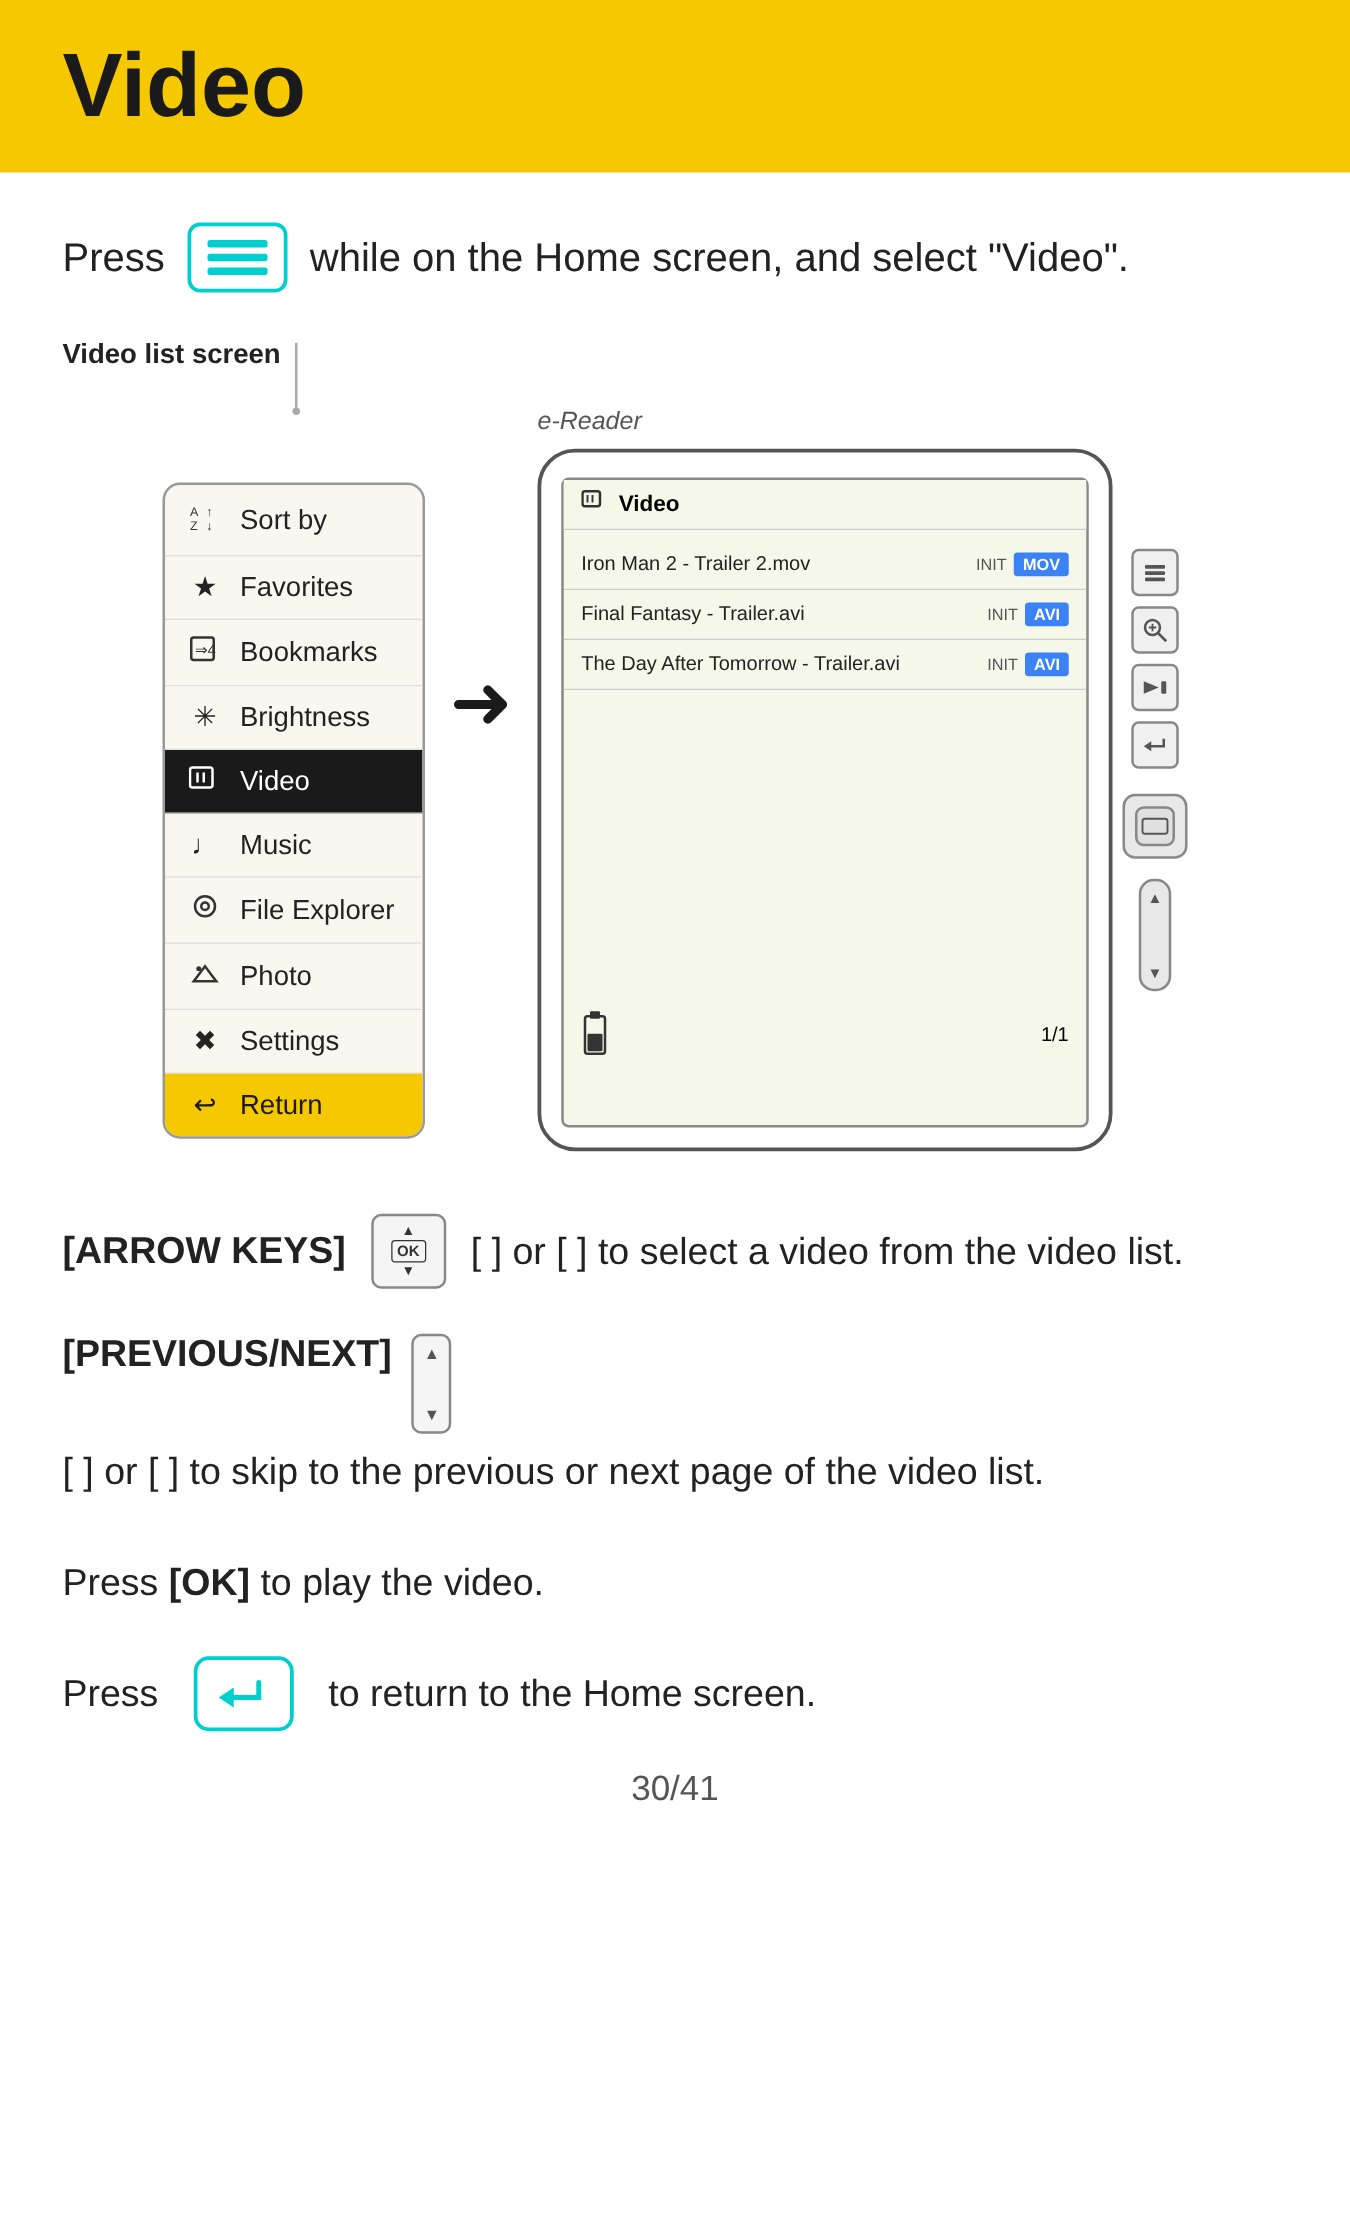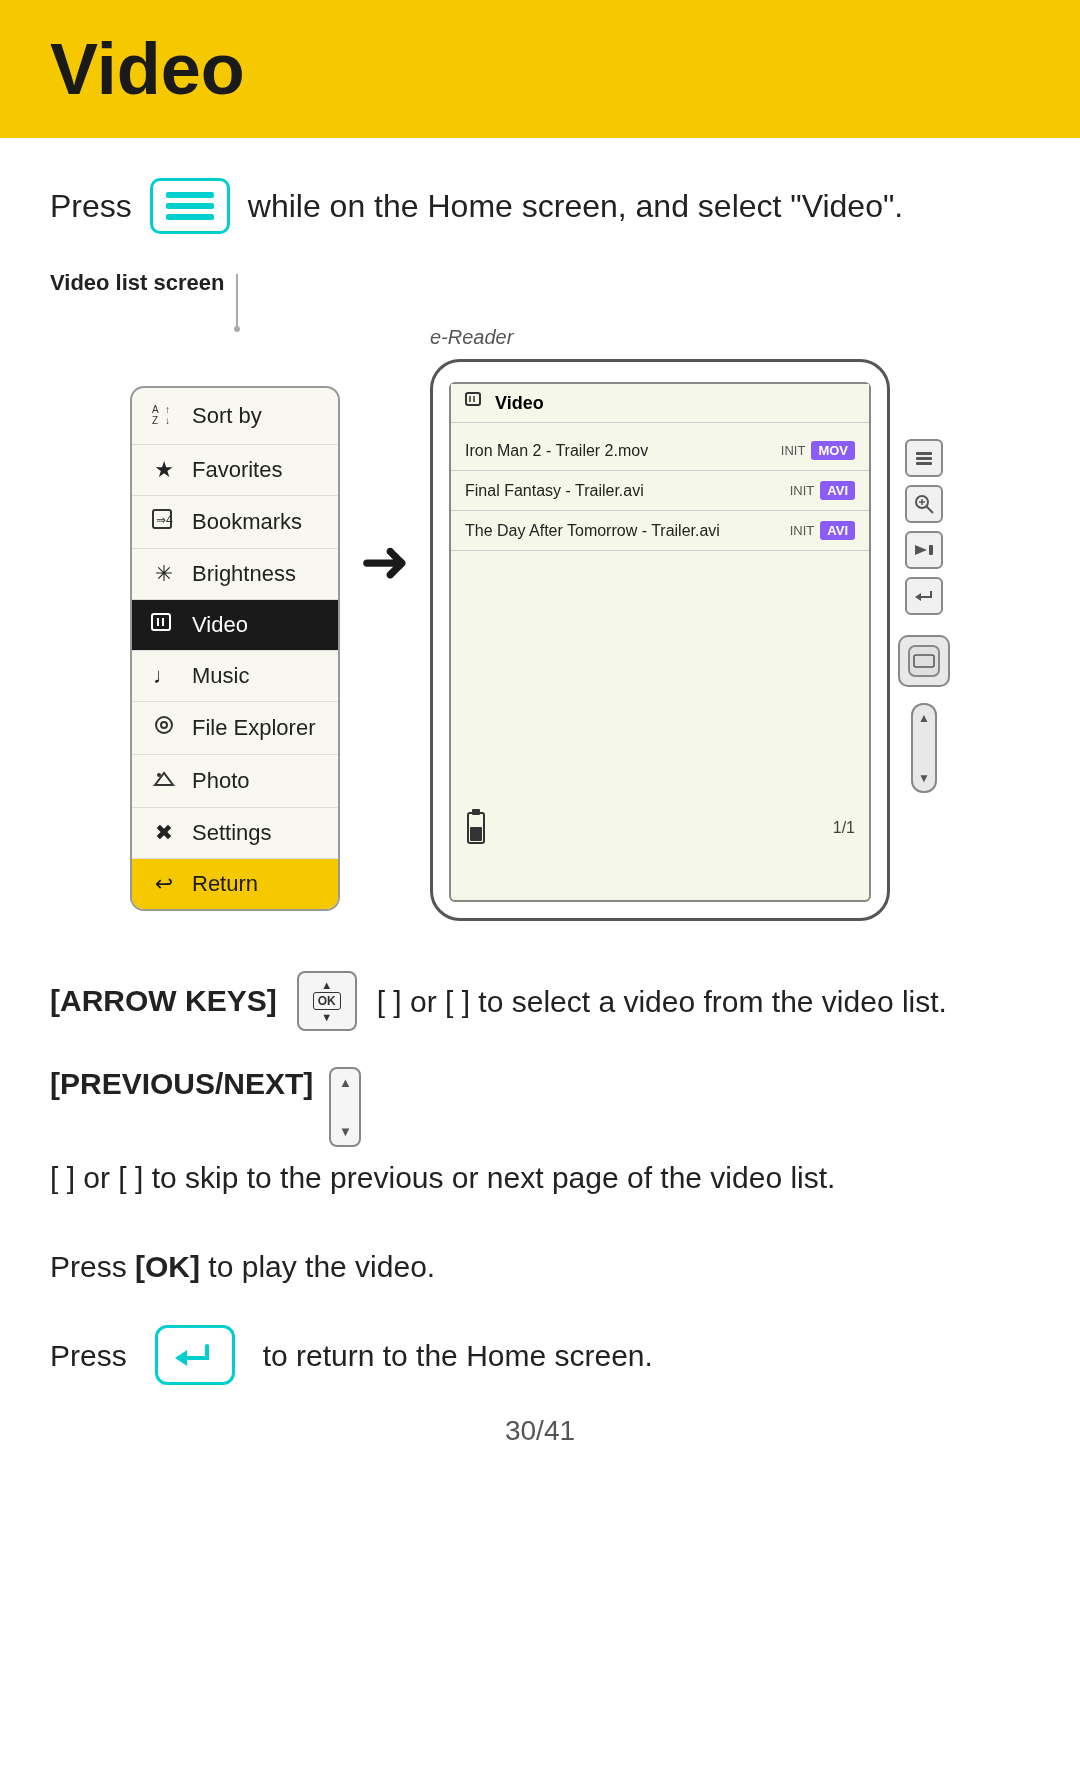--- a/index.html
+++ b/index.html
@@ -194,21 +194,21 @@
       align-items: center;
       gap: 6px;
     }
 
     .init-label {
       font-size: 13px;
       color: #555;
     }
 
     .format-badge {
-      background: #8b5cf6;
+      background: #3b82f6;
       color: #fff;
       font-size: 13px;
       font-weight: 700;
       padding: 2px 7px;
       border-radius: 3px;
     }
 
     .screen-footer {
       position: absolute;
       bottom: 10px;
@@ -219,21 +219,21 @@
       align-items: center;
       padding: 0 14px;
     }
 
     .battery-icon {
       font-size: 16px;
     }
 
     .page-indicator {
       font-size: 16px;
-      color: #404040;
+      color: #000000;
     }
 
     .brand-name {
       text-align: center;
       font-size: 22px;
       font-weight: 700;
       color: #1a1a1a;
       padding: 10px 0 4px;
       font-style: italic;
     }

